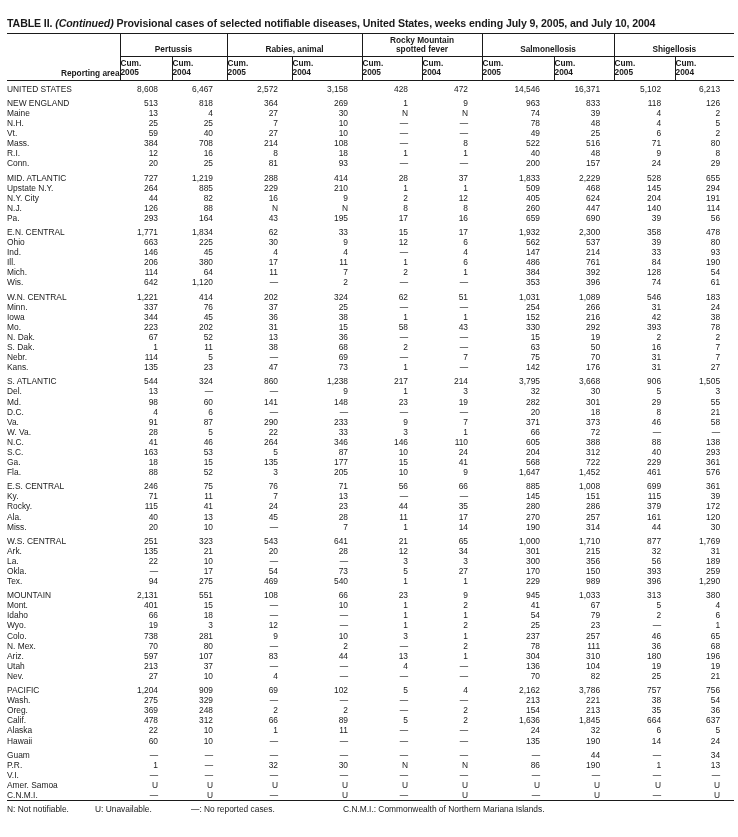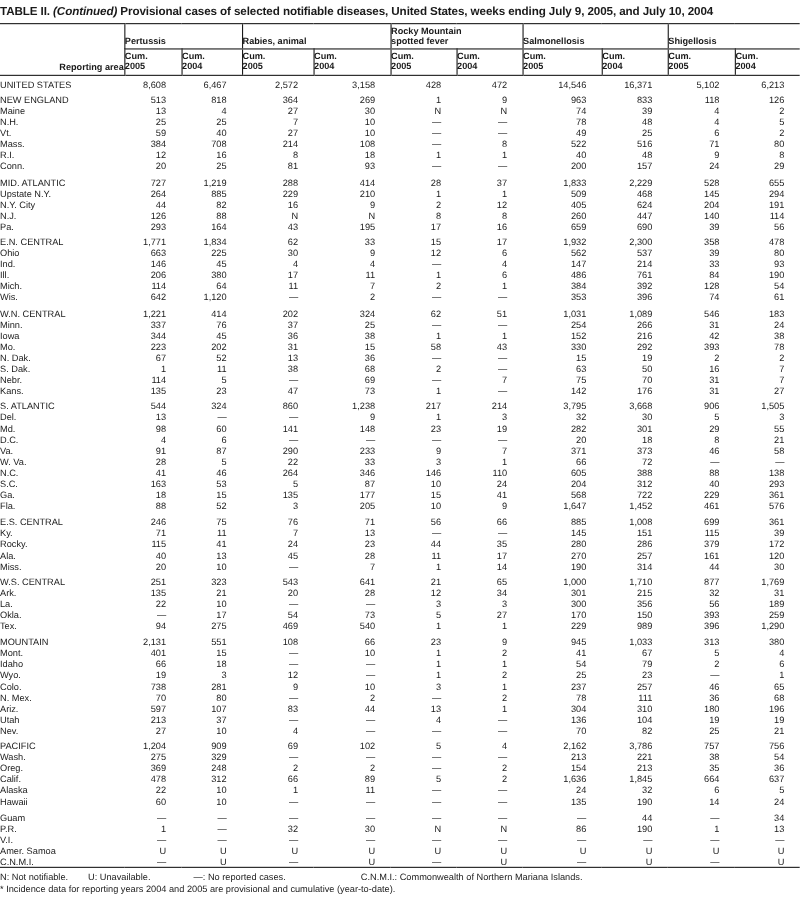--- a/index.html
+++ b/index.html
@@ -2,21 +2,21 @@
 <html><head>
 <meta charset="utf-8">
 <style>
   html,body { margin:0; padding:0; background:#ffffff; }
   body {
     width:738px; height:837px; overflow:hidden;
     color:#1a1a1a;
     font-family:"Liberation Sans", sans-serif;
     -webkit-font-smoothing:antialiased;
   }
-  .page { padding:5px 0 0 0; box-sizing:border-box; }
+  .page { padding:5px 0 0 7px; box-sizing:border-box;margin-top:12px; }
 
   .title {
     font-size:10.6px; font-weight:bold; line-height:11.6px;
     letter-spacing:-0.1px; margin:1px 6px 3px 0;
   }
   .title .bi { font-style:italic; }
 
   table {
     border-collapse:collapse; table-layout:fixed; width:727px;
     border-bottom:1.5px solid #1a1a1a;
@@ -25,21 +25,21 @@
 
   thead th {
     font-weight:bold; font-size:8.3px; color:#1a1a1a;
   }
   th.lblh {
     text-align:right; vertical-align:bottom;
     border-top:1px solid #1a1a1a; border-bottom:1px solid #1a1a1a;
     padding-bottom:2px;
   }
   th.grp {
-    text-align:left; vertical-align:bottom; height:20px;
+    text-align:center; vertical-align:bottom; height:20px;
     border-top:1px solid #1a1a1a; border-left:1px solid #1a1a1a;
     border-bottom:1px solid #1a1a1a;
     line-height:9px; padding-bottom:2px;
   }
   th.grp span { display:inline-block; }
   th.grp.rmsf span { max-width:78px; }
   th.sub {
     text-align:left; border-left:1px solid #1a1a1a;
     border-bottom:1px solid #1a1a1a;
     line-height:9.6px; padding:2px 0 2px 0;
@@ -49,21 +49,21 @@
     font-size:8.4px; line-height:10.1px; height:10.1px;
     white-space:nowrap; overflow:hidden;
   }
   td.lbl { text-align:left; }
   td.num { text-align:right; padding-right:14px; }
   tr.gap td    { height:4px;  line-height:4px;  font-size:1px; }
   tr.gap-sm td { height:3px;  line-height:3px;  font-size:1px; }
 
   .footnotes { margin-top:3px; }
   .legend { display:flex; font-size:8.4px; line-height:10px; }
-  .legend .l1 { width:80px; }
+  .legend .l1 { width:88px; }
   .legend .l2 { width:96px;  }
   .legend .l3 { width:152px; }
   .star { font-size:8.4px; line-height:10px; margin-top:1px; }
 </style>
 </head>
 <body>
 
 <div class="page">
 
   <div class="title">
@@ -1014,16 +1014,15 @@
       </tbody>
   </table>
 
   <div class="footnotes">
     <div class="legend">
       <span class="l1">N: Not notifiable.</span>
       <span class="l2">U: Unavailable.</span>
       <span class="l3">—: No reported cases.</span>
       <span class="l4">C.N.M.I.: Commonwealth of Northern Mariana Islands.</span>
     </div>
-    <div class="star">* Incidence data for reporting years 2004 and 2005 are provisional and cumulative (year-to-date).</div>
   </div>
 
 </div>
 
 </body></html>

